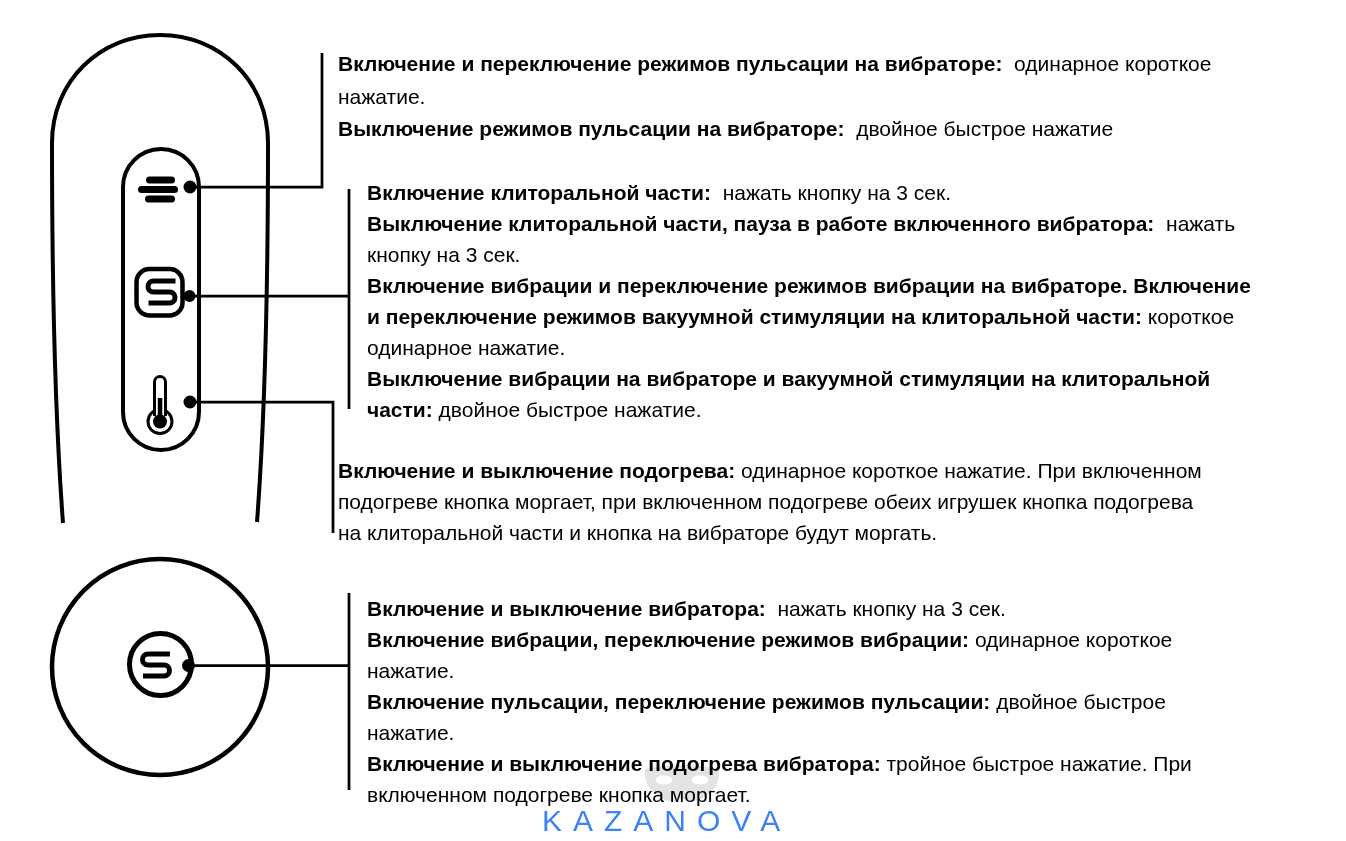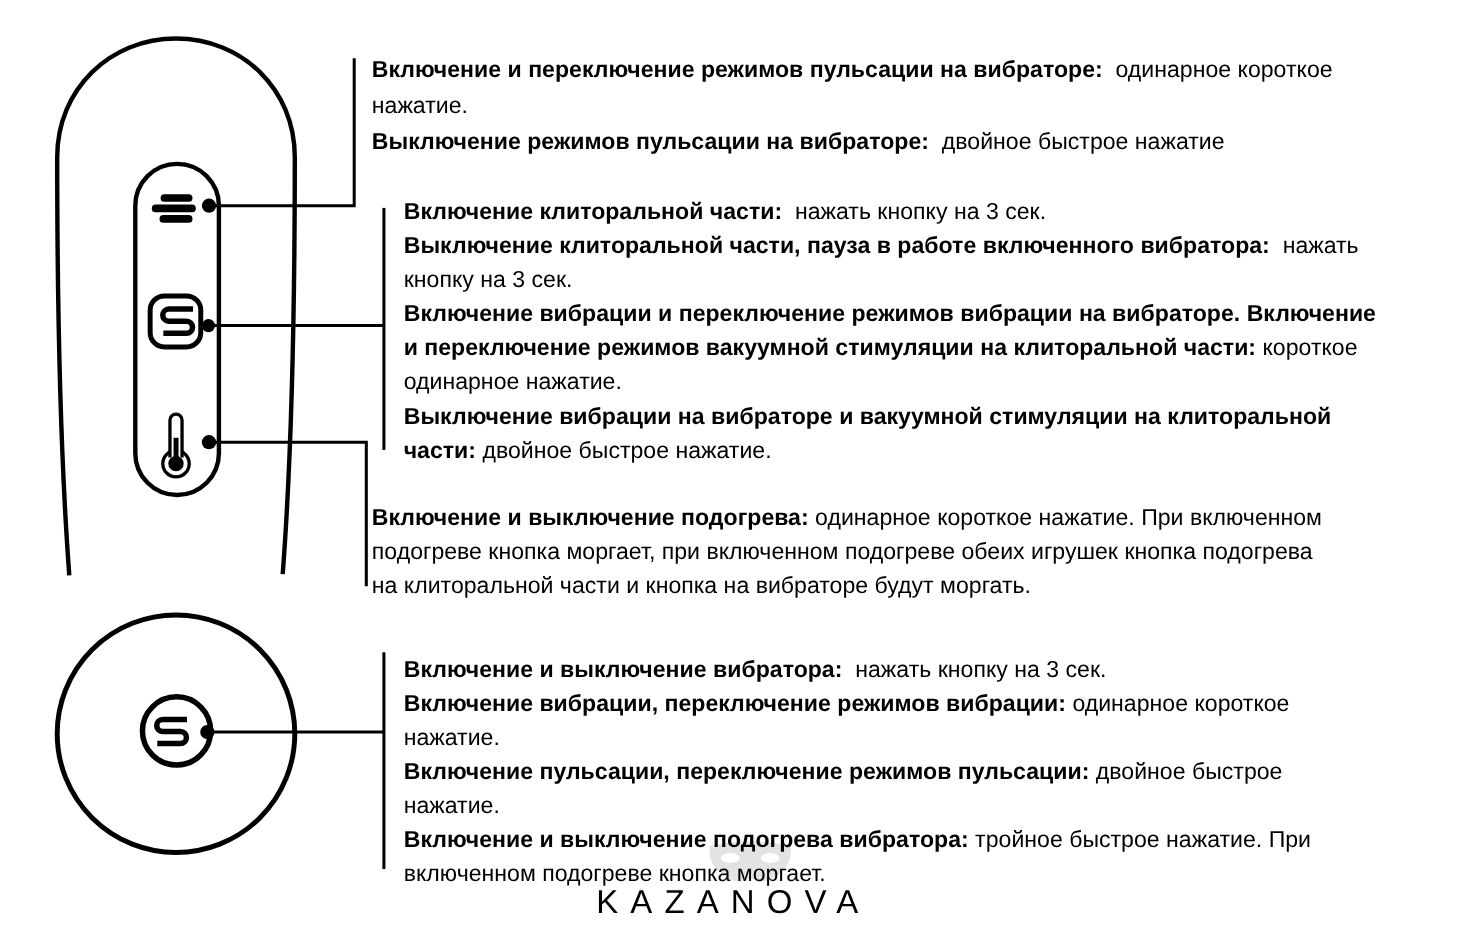--- a/index.html
+++ b/index.html
@@ -10,21 +10,21 @@
   #canvas{position:absolute;inset:0;width:1346px;height:841px;}
   #art{position:absolute;left:0;top:0;}
   .block{
     position:absolute;color:#000;font-size:21px;white-space:pre;
   }
   .block .line{white-space:pre;}
   .b{font-weight:700;}
   .r{font-weight:400;}
   #watermark-text{
     position:absolute;left:542px;top:804px;
-    font-size:30px;letter-spacing:11px;color:#000000;font-weight:400;
+    font-size:30px;letter-spacing:11px;color:#3b82f6;font-weight:400;
   }
 </style>
 </head>
 <body>
 
 <div id="canvas">
 
   <svg id="art" width="1346" height="841" viewBox="0 0 1346 841" xmlns="http://www.w3.org/2000/svg">
 
     <g fill="#e3e3e3">

